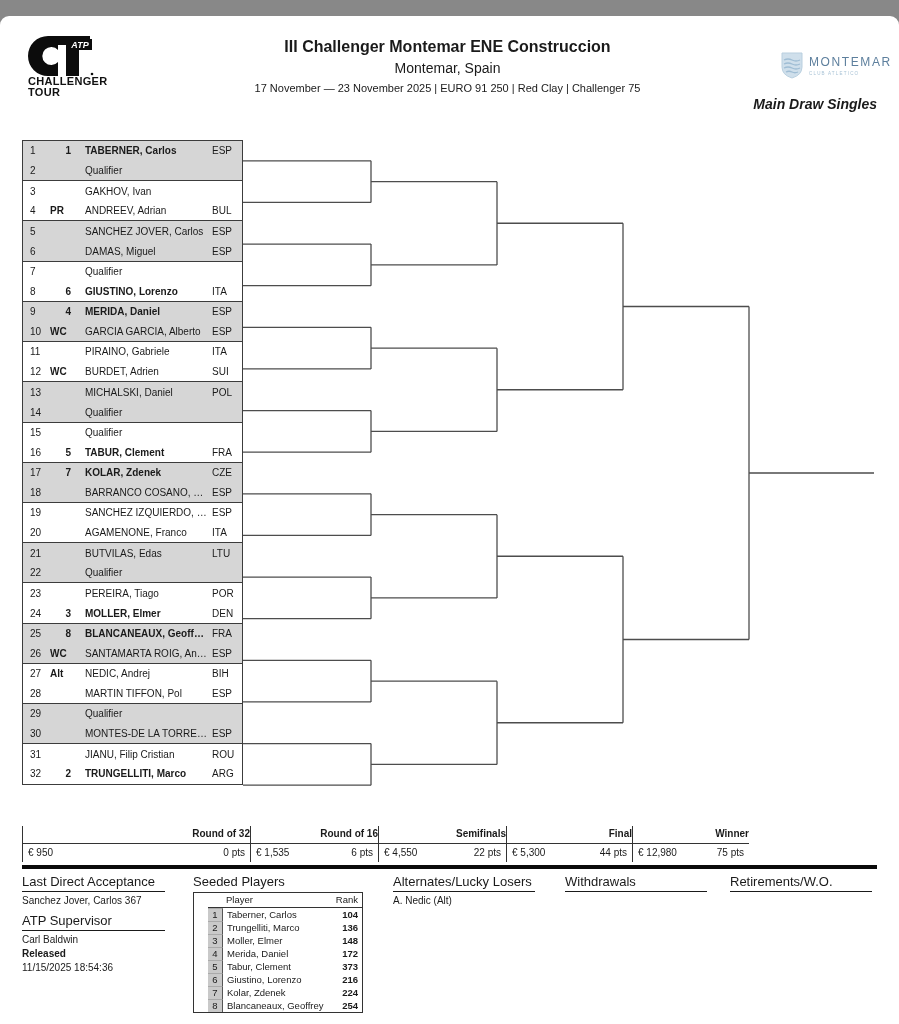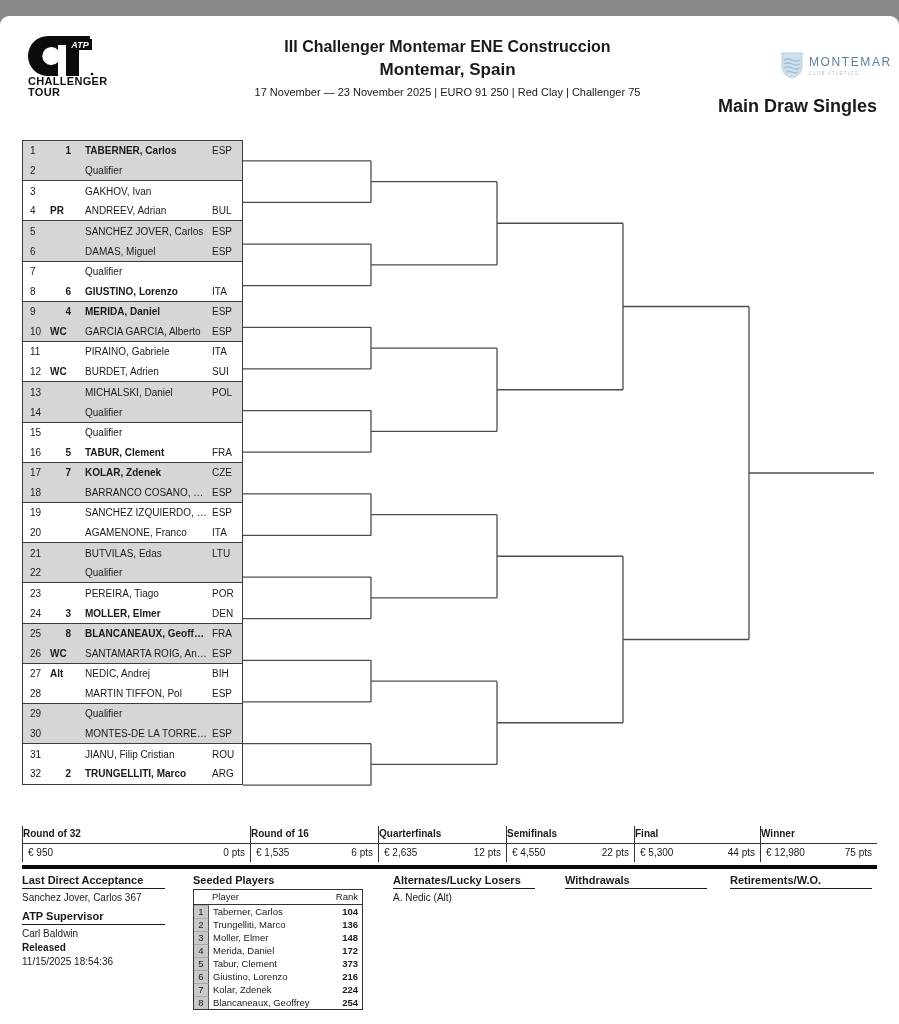--- a/index.html
+++ b/index.html
@@ -6,56 +6,56 @@
   .page{
     position:relative;width:899px;height:1024px;background:#ffffff;margin:16px auto;
     font-family:"Liberation Sans","DejaVu Sans",sans-serif;color:#1a1a1a;overflow:hidden;border-radius:9px;
   }
   
   .tour-logo{position:absolute;left:28px;top:20px;width:84px;}
   .tour-logo .mark{position:relative;width:78px;height:40px;}
   .tour-logo .line{font-size:11px;font-weight:800;letter-spacing:.3px;line-height:11px;color:#111;}
   .title-block{position:absolute;left:200px;right:204px;top:22px;text-align:center;}
   .title-block .t1{font-size:16px;font-weight:bold;}
-  .title-block .t2{font-size:17px;font-weight:bold;margin-top:4px;}
+  .title-block .t2{font-size:14px;font-weight:normal;margin-top:4px;}
   .title-block .t3{font-size:11px;margin-top:6px;}
   .club-logo{position:absolute;left:781px;top:36px;display:flex;align-items:center;gap:6px;}
   .club-logo .txt .n{font-size:12px;font-weight:normal;color:#5d7f9d;letter-spacing:1.6px;}
   .club-logo .txt .s{font-size:4.5px;color:#a9c3d6;letter-spacing:1.2px;margin-top:2px;}
-  .draw-label{position:absolute;right:22px;top:80px;font-size:18px;font-weight:bold;}
+  .draw-label{position:absolute;right:22px;top:80px;font-size:14px;font-weight:bold;font-style:italic;}
   
   .draw-table{position:absolute;left:22px;top:124px;width:221px;}
   .pair{position:relative;box-sizing:border-box;height:41.62px;border:1.4px solid #3c3c3c;margin-top:-1.4px;background:#fff;}
   .pair:first-child{margin-top:0;}
   .pair.shaded{background:#d6d6d6;}
   .drow{display:flex;align-items:center;height:50%;font-size:10px;white-space:nowrap;}
   .drow .pos{width:24px;padding-left:7px;box-sizing:border-box;}
   .drow .seed{width:33px;text-align:right;padding-right:9px;box-sizing:border-box;font-weight:bold;}
   .drow .seed.code{text-align:left;padding-left:3px;padding-right:0;}
   .drow .pname{flex:1;margin-left:5px;overflow:hidden;text-overflow:ellipsis;}
   .drow .pname.b{font-weight:bold;}
   .drow .cc{width:30px;text-align:left;}
   
   .bracket-svg{position:absolute;left:0;top:0;pointer-events:none;}
   
   .prize-table{position:absolute;left:22px;top:810px;width:855px;display:flex;}
   .pcol{box-sizing:border-box;border-left:1px solid #333;}
-  .pcol .ph{font-size:10px;font-weight:bold;text-align:left;padding:2px 0 4px 0;border-bottom:1px solid #333;}
+  .pcol .ph{font-size:10px;font-weight:bold;text-align:right;padding:2px 0 4px 0;border-bottom:1px solid #333;}
   .pcol .pv{display:flex;justify-content:space-between;font-size:10px;padding:3px 5px 4px 5px;}
   .thick-bar{position:absolute;left:22px;top:849px;width:855px;height:4px;background:#0a0a0a;}
   
   .fcol{position:absolute;top:858px;font-size:10px;}
-  .fhead{font-size:11px;font-weight:bold;border-bottom:1.6px solid #1a1a1a;padding-bottom:2px;}
+  .fhead{font-size:13px;font-weight:normal;border-bottom:1.6px solid #1a1a1a;padding-bottom:2px;}
   .fitem{margin-top:3px;}
   .lda{left:22px;width:143px;}
   .lda .fhead{margin-top:7px;}
   .lda .fhead:first-child{margin-top:0;}
   .lda .plain-b{font-weight:bold;margin-top:3px;}
   .seeded{left:193px;width:170px;}
-  .seed-table{border:1.2px solid #333;margin-top:3px;}
+  .seed-table{border:1.2px solid #333;margin-top:3px;padding-left:14px;}
   .st-head{display:flex;border-bottom:1px solid #333;font-size:9.5px;}
   .st-head .c1{width:14px;}
   .st-head .c2{flex:1;padding:1px 0 2px 4px;}
   .st-head .c3{width:34px;text-align:right;padding:1px 4px 2px 0;}
   .st-row{display:flex;align-items:stretch;font-size:9.5px;}
   .st-row .c1{width:14px;background:#c9c9c9;border-right:1px solid #555;border-top:1px solid #aaa;text-align:center;}
   .st-row .c2{flex:1;padding:1px 0 1px 4px;}
   .st-row .c3{width:34px;text-align:right;font-weight:bold;padding:1px 4px 1px 0;}
   .alts{left:393px;width:142px;}
   .wds{left:565px;width:142px;}
@@ -389,27 +389,20 @@
         </div>
       </div>
       <div class="pcol" style="width: 128px;">
         <div class="ph">Round of 16</div>
         <div class="pv">
           <span>€ 1,535</span>
           <span>6 pts</span>
         </div>
       </div>
       <div class="pcol" style="width: 128px;">
-        <div class="ph">Quarterfinals</div>
-        <div class="pv">
-          <span>€ 2,635</span>
-          <span>12 pts</span>
-        </div>
-      </div>
-      <div class="pcol" style="width: 128px;">
         <div class="ph">Semifinals</div>
         <div class="pv">
           <span>€ 4,550</span>
           <span>22 pts</span>
         </div>
       </div>
       <div class="pcol" style="width: 126px;">
         <div class="ph">Final</div>
         <div class="pv">
           <span>€ 5,300</span>

